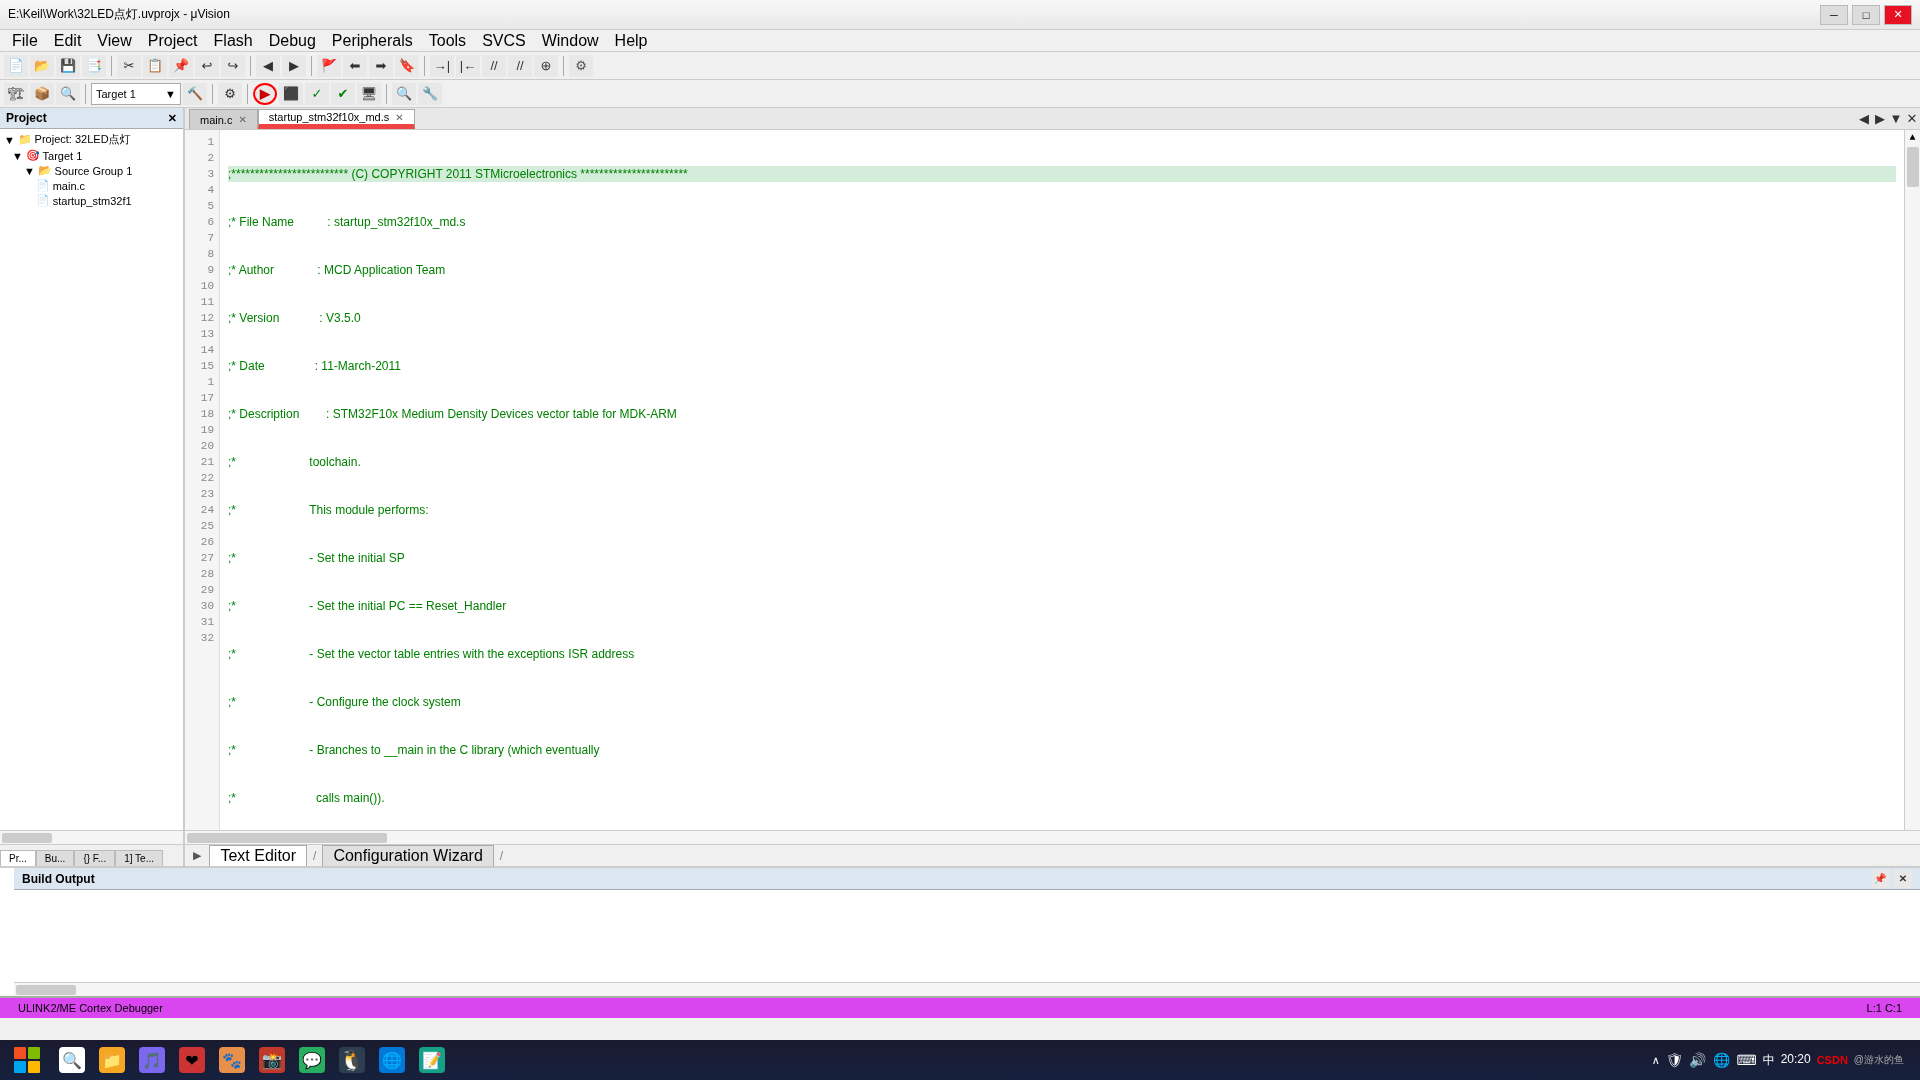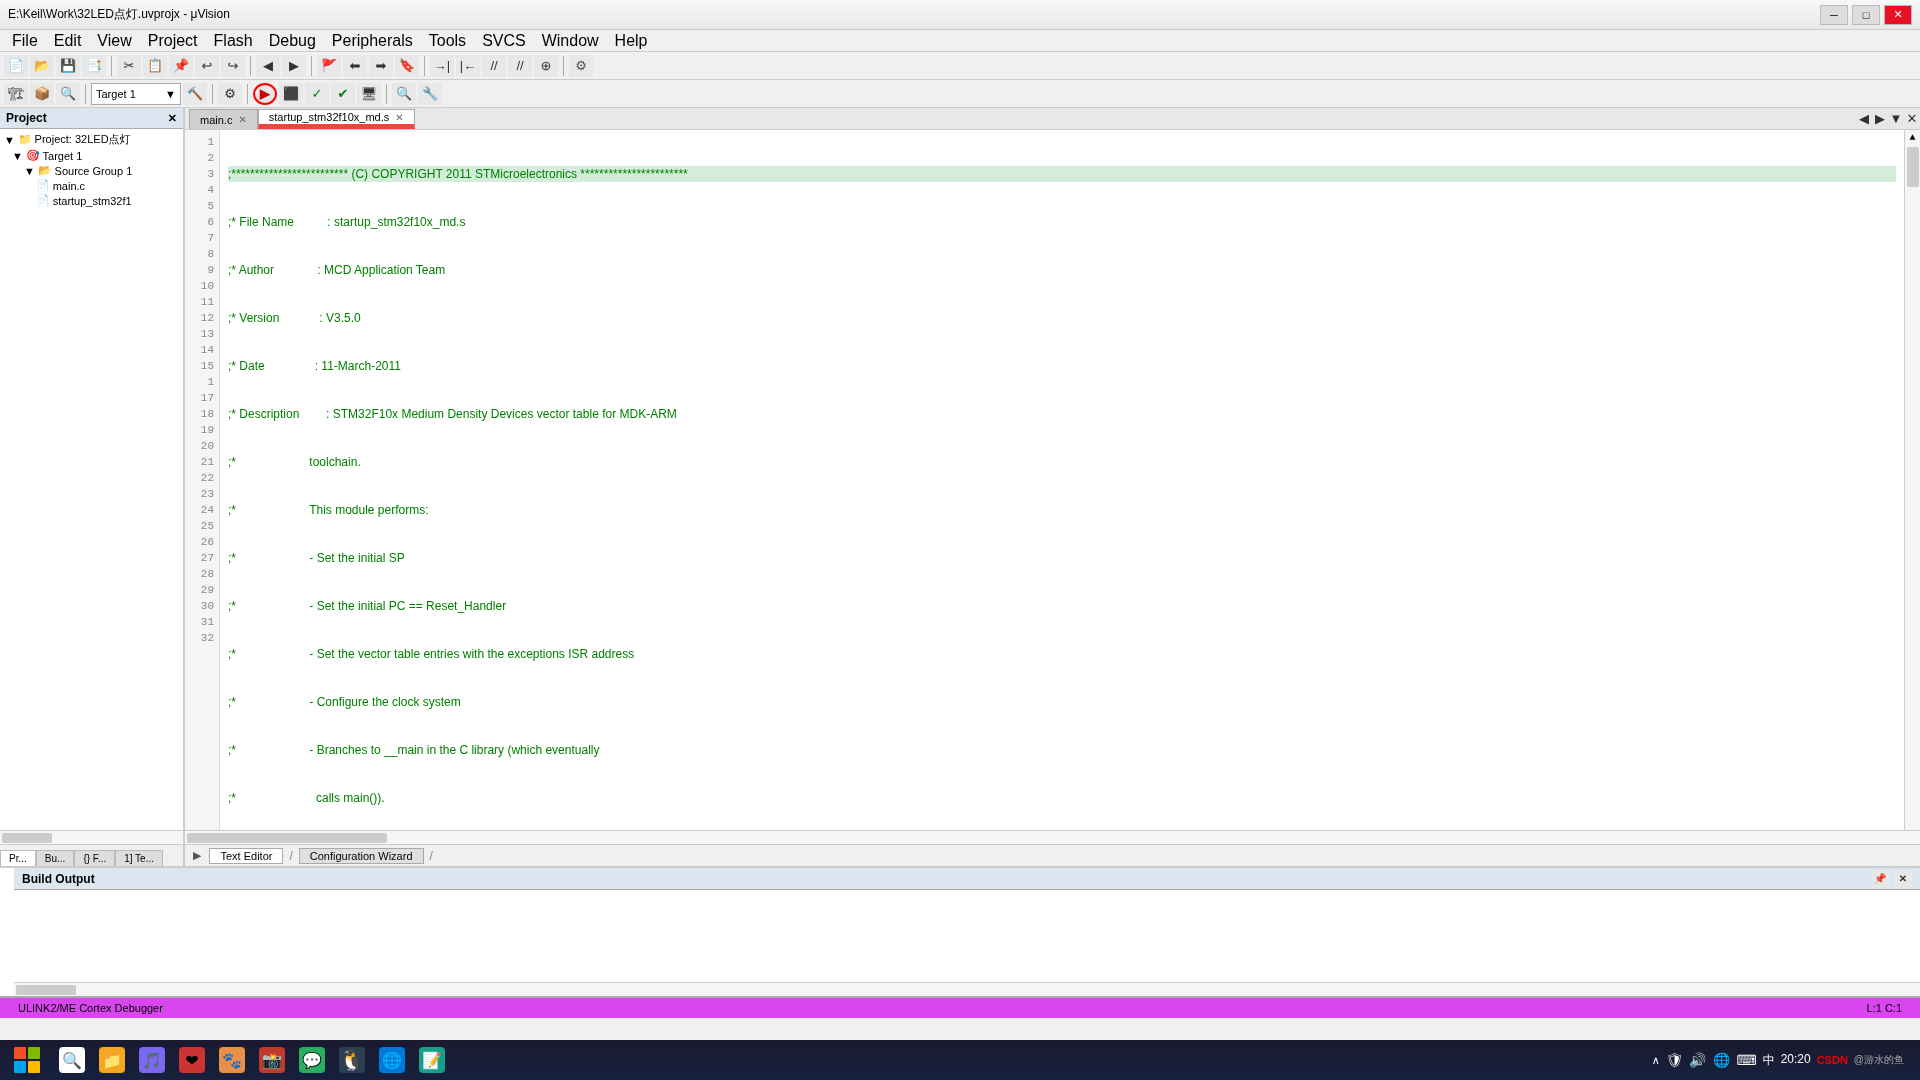--- a/index.html
+++ b/index.html
@@ -257,21 +257,21 @@
       display: flex;
       align-items: center;
       padding: 0 8px;
       gap: 4px;
     }
     .bottom-tab {
       padding: 1px 10px;
       background: #e0e0e0;
       border: 1px solid #aaa;
       cursor: pointer;
-      font-size: 11px;
+      font-size: 16px;
     }
     .bottom-tab.active { background: #fff; }
 
     
     #build-panel {
       height: 130px;
       background: #fff;
       border-top: 2px solid #ccc;
       display: flex;
       flex-direction: column;

